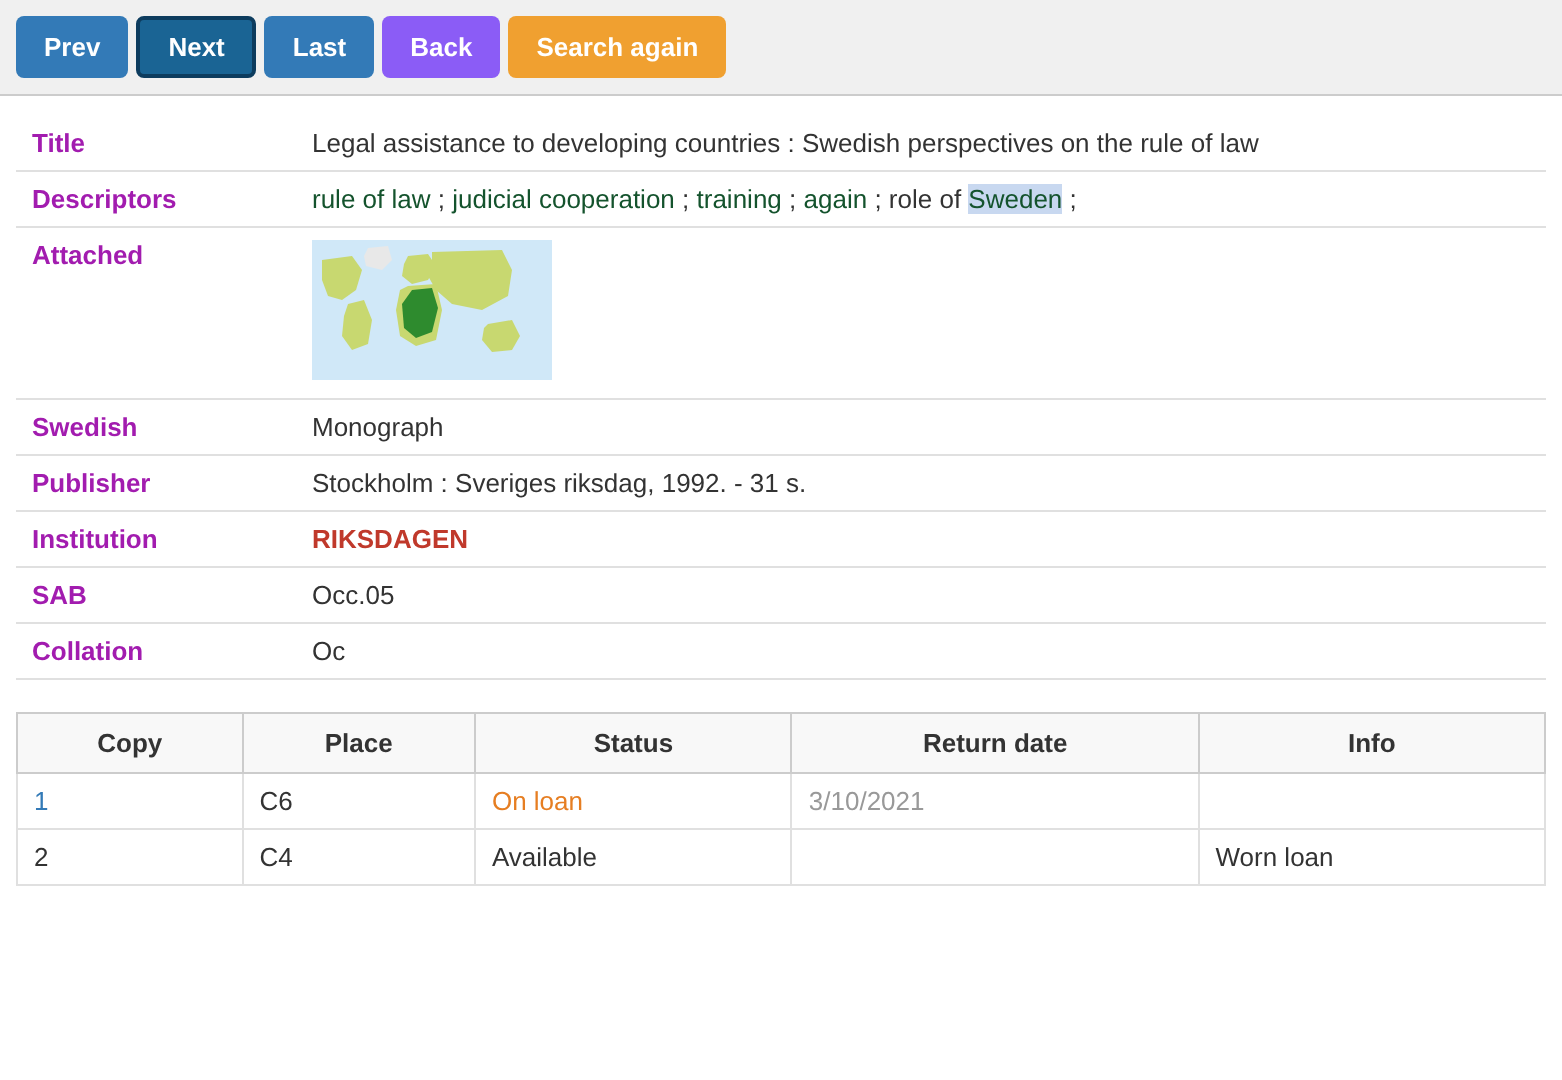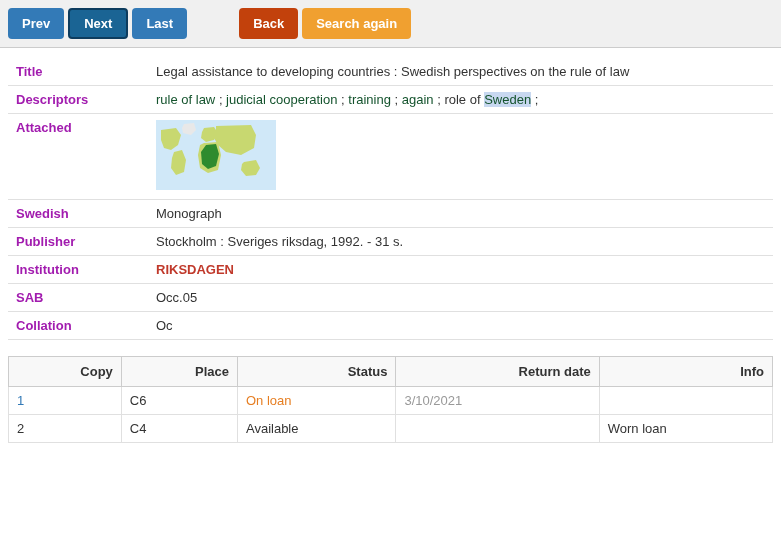--- a/index.html
+++ b/index.html
@@ -17,21 +17,21 @@
       padding: 6px 14px;
       border: none;
       border-radius: 4px;
       cursor: pointer;
       font-size: 13px;
       font-weight: bold;
       color: #fff;
     }
     .btn-blue { background: #337ab7; }
     .btn-blue-dark { background: #1a6494; border: 2px solid #0d3c5e; }
-    .btn-green { background: #c2410c; margin-left: 48px; }
+    .btn-green { background: #8b5cf6; }
     .btn-orange { background: #f0a030; }
 
     
     .content { padding: 10px 8px; }
 
     
     .info-table {
       width: 100%;
       border-collapse: collapse;
       margin-bottom: 16px;
@@ -54,21 +54,21 @@
 
     
     .copy-table {
       width: 100%;
       border-collapse: collapse;
       border: 1px solid #ccc;
     }
     .copy-table th {
       background: #f8f8f8;
       padding: 7px 8px;
-      text-align: right;
+      text-align: center;
       font-weight: bold;
       border: 1px solid #ccc;
       font-size: 13px;
     }
     .copy-table td {
       padding: 6px 8px;
       border: 1px solid #e0e0e0;
       font-size: 13px;
     }
     .copy-link { color: #337ab7; text-decoration: none; }

